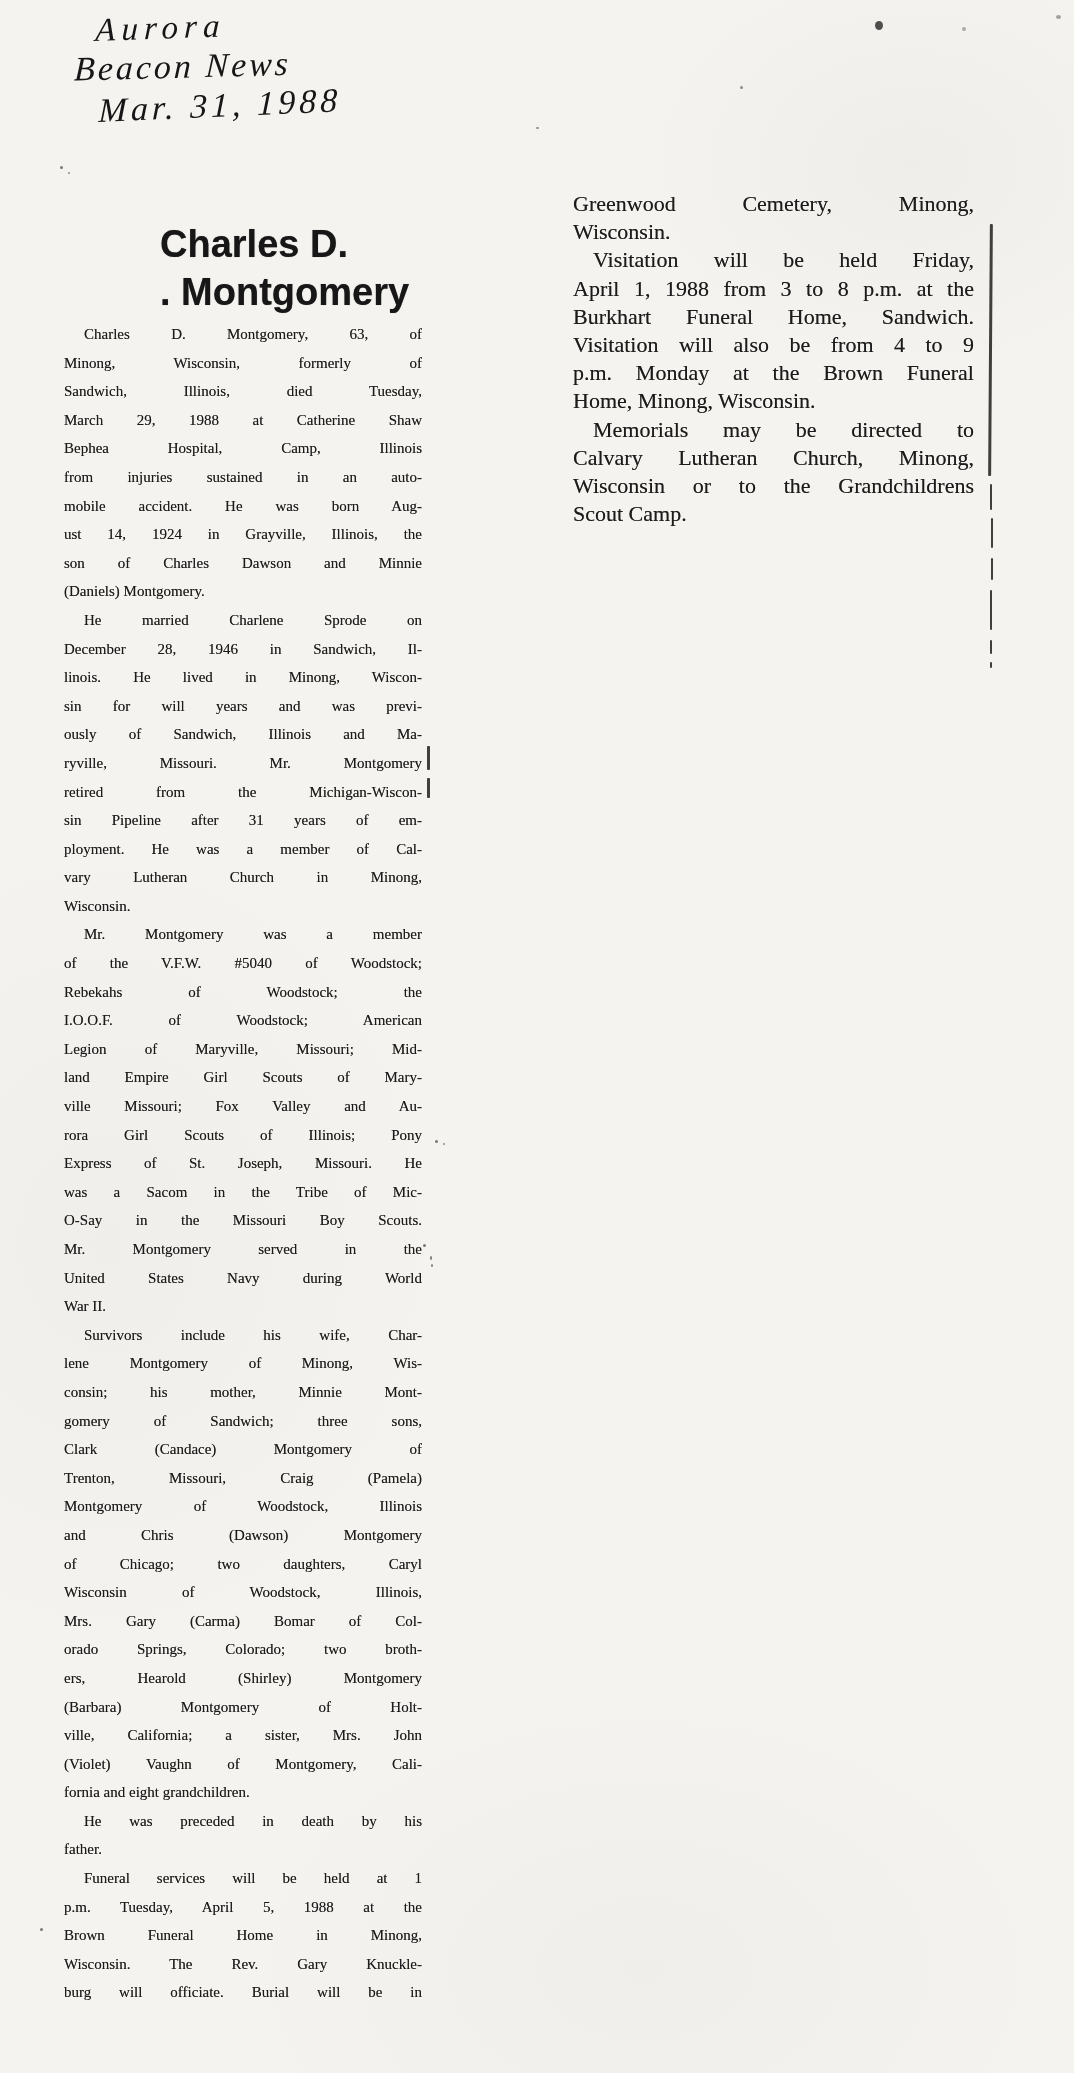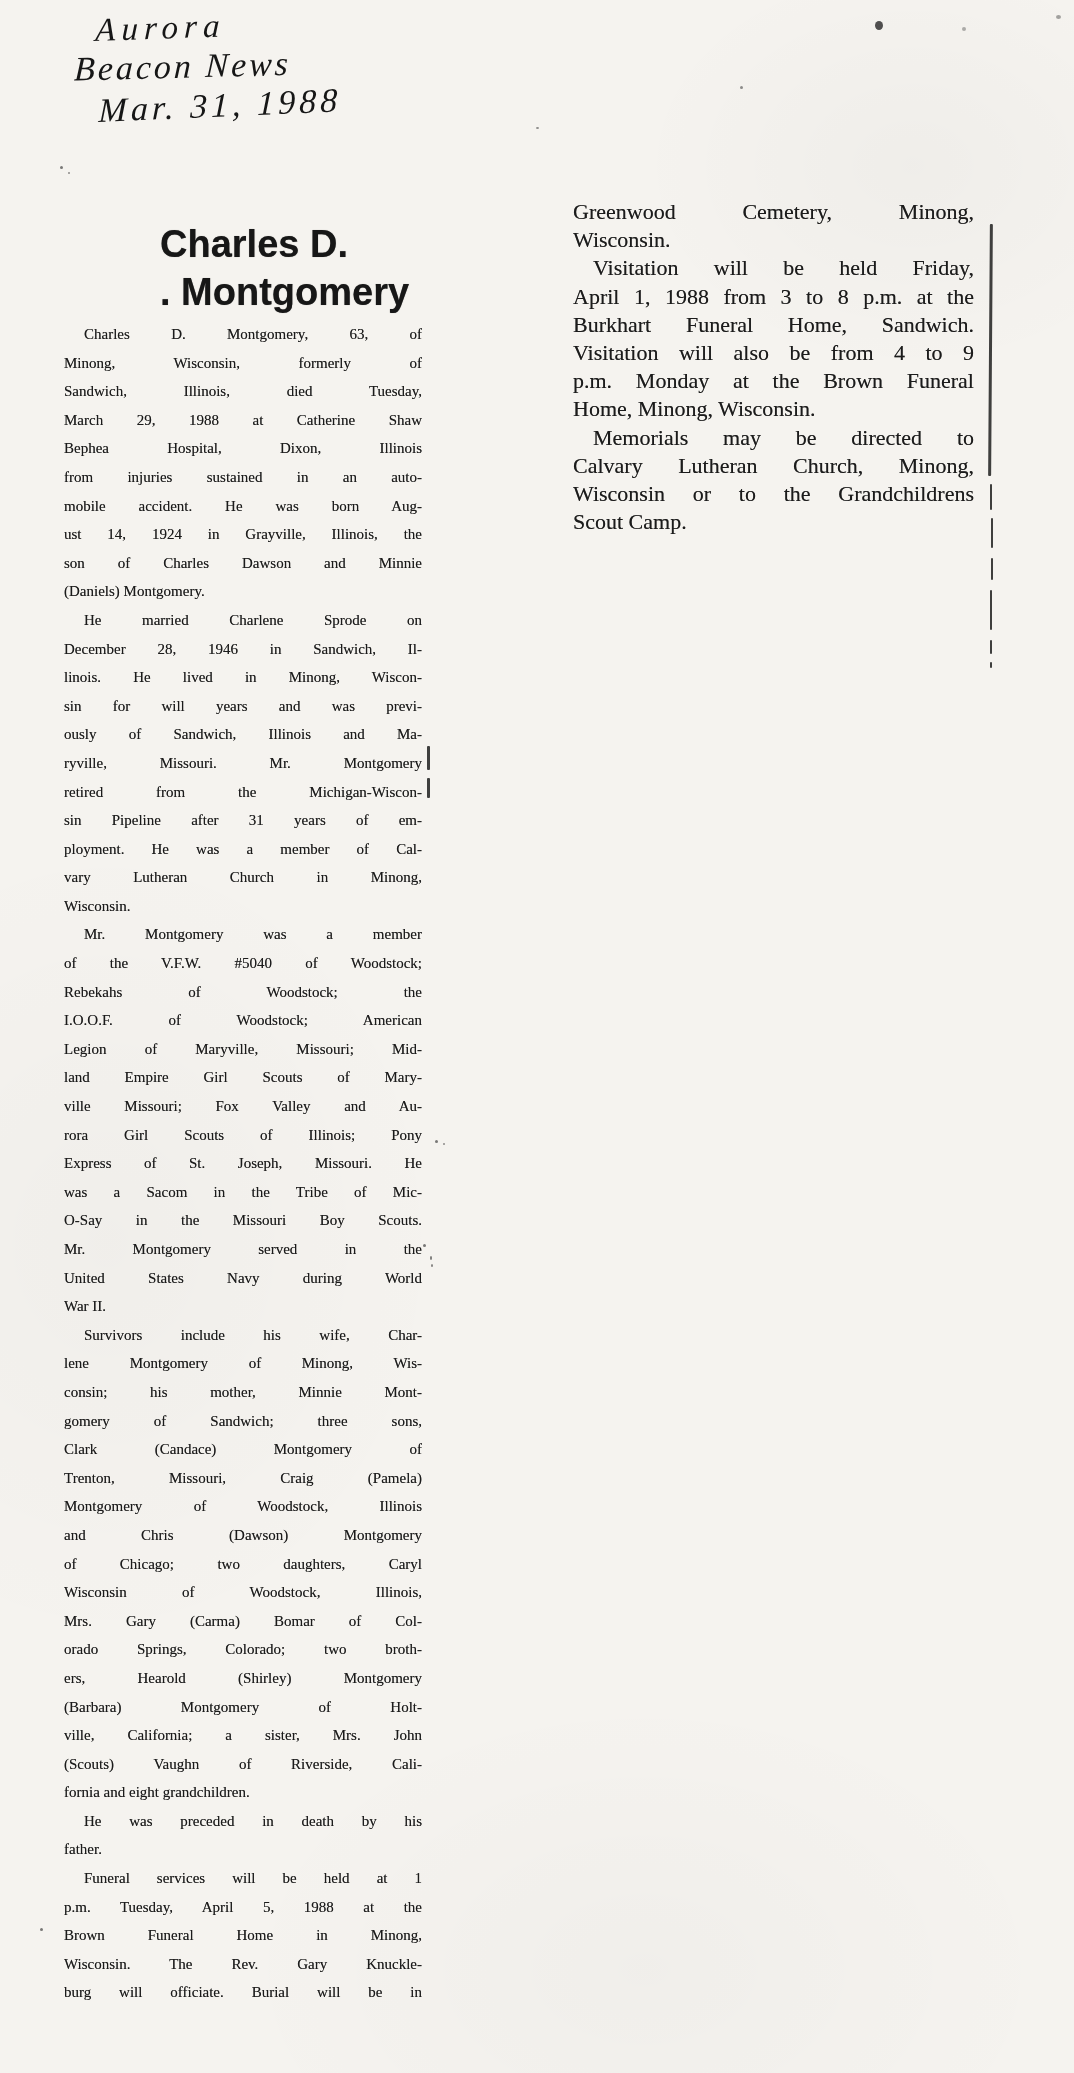--- a/index.html
+++ b/index.html
@@ -42,21 +42,21 @@
     color:#171717;
     text-shadow:0 0 .7px rgba(0,0,0,.55);
   }
 
   
   .col {
     position:absolute;
     text-shadow:0 0 .6px rgba(0,0,0,.5);
   }
   #col-left  { left:64px;  top:320px; width:358px; font-size:15px;  line-height:28.6px; }
-  #col-right { left:573px; top:198px; width:401px; font-size:22px;  line-height:28.2px; }
+  #col-right { left:573px; top:190px; width:401px; font-size:22px;  line-height:28.2px; }
   .line { text-align:justify; text-align-last:justify; }
   .line.last  { text-align-last:left; }
   .line.first { text-indent:20px; }
 
   
   .artifact { position:absolute; background:#262626; }
   .rule { width:3px; border-radius:1px; opacity:.88; }
   .speck { border-radius:50%; opacity:.8; }
 </style>
 </head>
@@ -72,21 +72,21 @@
   <div>Charles D.</div>
   <div>. Montgomery</div>
 </div>
 
 <div id="col-left" class="col">
     <div>
       <div class="line first">Charles D. Montgomery, 63, of</div>
       <div class="line">Minong, Wisconsin, formerly of</div>
       <div class="line">Sandwich, Illinois, died Tuesday,</div>
       <div class="line">March 29, 1988 at Catherine Shaw</div>
-      <div class="line">Bephea Hospital, Dixon, Illinois</div>
+      <div class="line">Bephea Hospital, Camp, Illinois</div>
       <div class="line">from injuries sustained in an auto-</div>
       <div class="line">mobile accident. He was born Aug-</div>
       <div class="line">ust 14, 1924 in Grayville, Illinois, the</div>
       <div class="line">son of Charles Dawson and Minnie</div>
       <div class="line last">(Daniels) Montgomery.</div>
     </div>
     <div>
       <div class="line first">He married Charlene Sprode on</div>
       <div class="line">December 28, 1946 in Sandwich, Il-</div>
       <div class="line">linois. He lived in Minong, Wiscon-</div>
@@ -124,21 +124,21 @@
       <div class="line">Trenton, Missouri, Craig (Pamela)</div>
       <div class="line">Montgomery of Woodstock, Illinois</div>
       <div class="line">and Chris (Dawson) Montgomery</div>
       <div class="line">of Chicago; two daughters, Caryl</div>
       <div class="line">Wisconsin of Woodstock, Illinois,</div>
       <div class="line">Mrs. Gary (Carma) Bomar of Col-</div>
       <div class="line">orado Springs, Colorado; two broth-</div>
       <div class="line">ers, Hearold (Shirley) Montgomery</div>
       <div class="line">(Barbara) Montgomery of Holt-</div>
       <div class="line">ville, California; a sister, Mrs. John</div>
-      <div class="line">(Scouts) Vaughn of Riverside, Cali-</div>
+      <div class="line">(Violet) Vaughn of Montgomery, Cali-</div>
       <div class="line last">fornia and eight grandchildren.</div>
     </div>
     <div>
       <div class="line first">He was preceded in death by his</div>
       <div class="line last">father.</div>
     </div>
     <div>
       <div class="line first">Funeral services will be held at 1</div>
       <div class="line">p.m. Tuesday, April 5, 1988 at the</div>
       <div class="line">Brown Funeral Home in Minong,</div>

